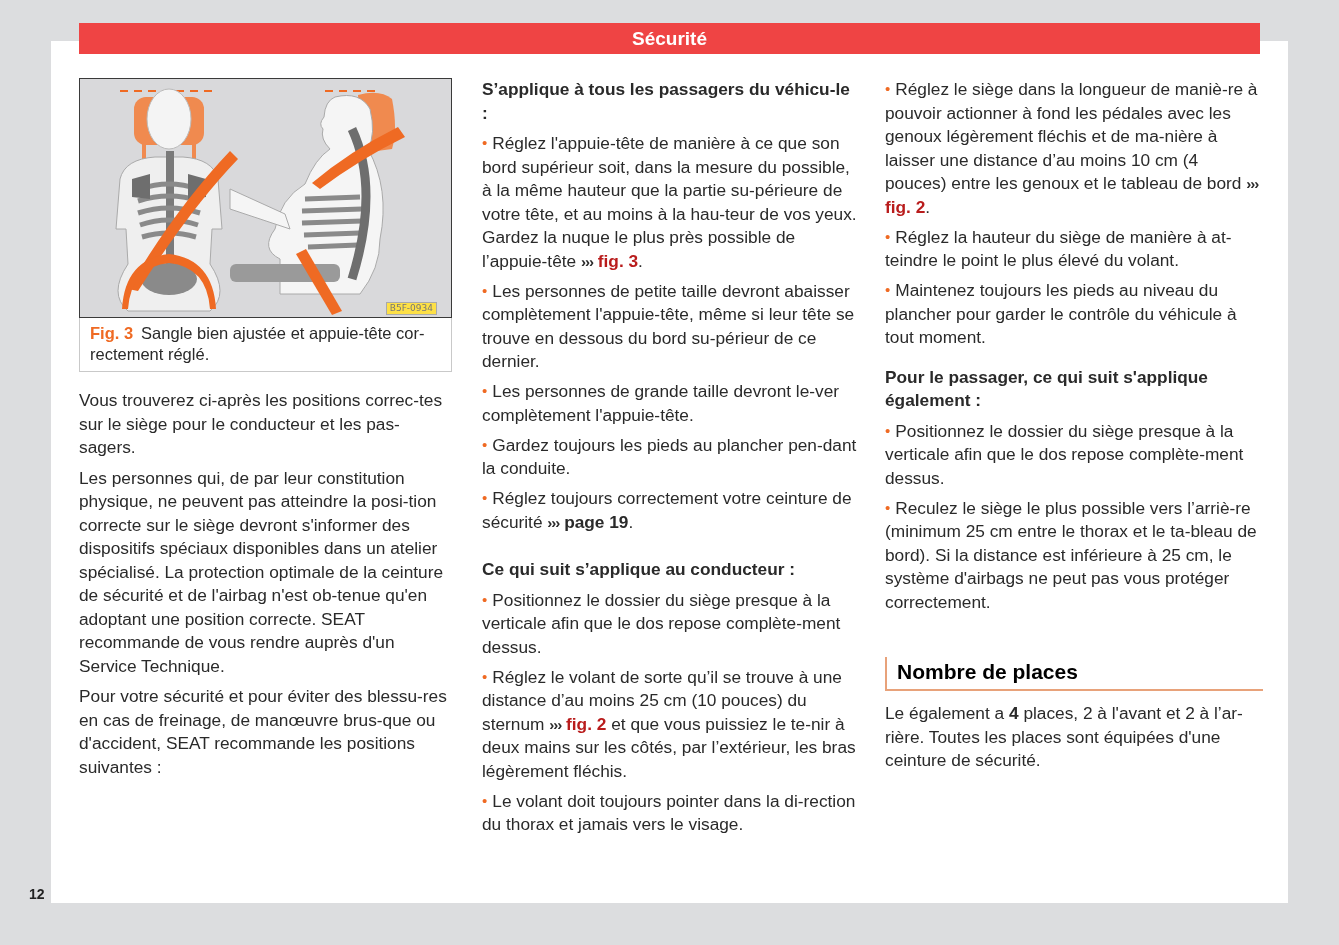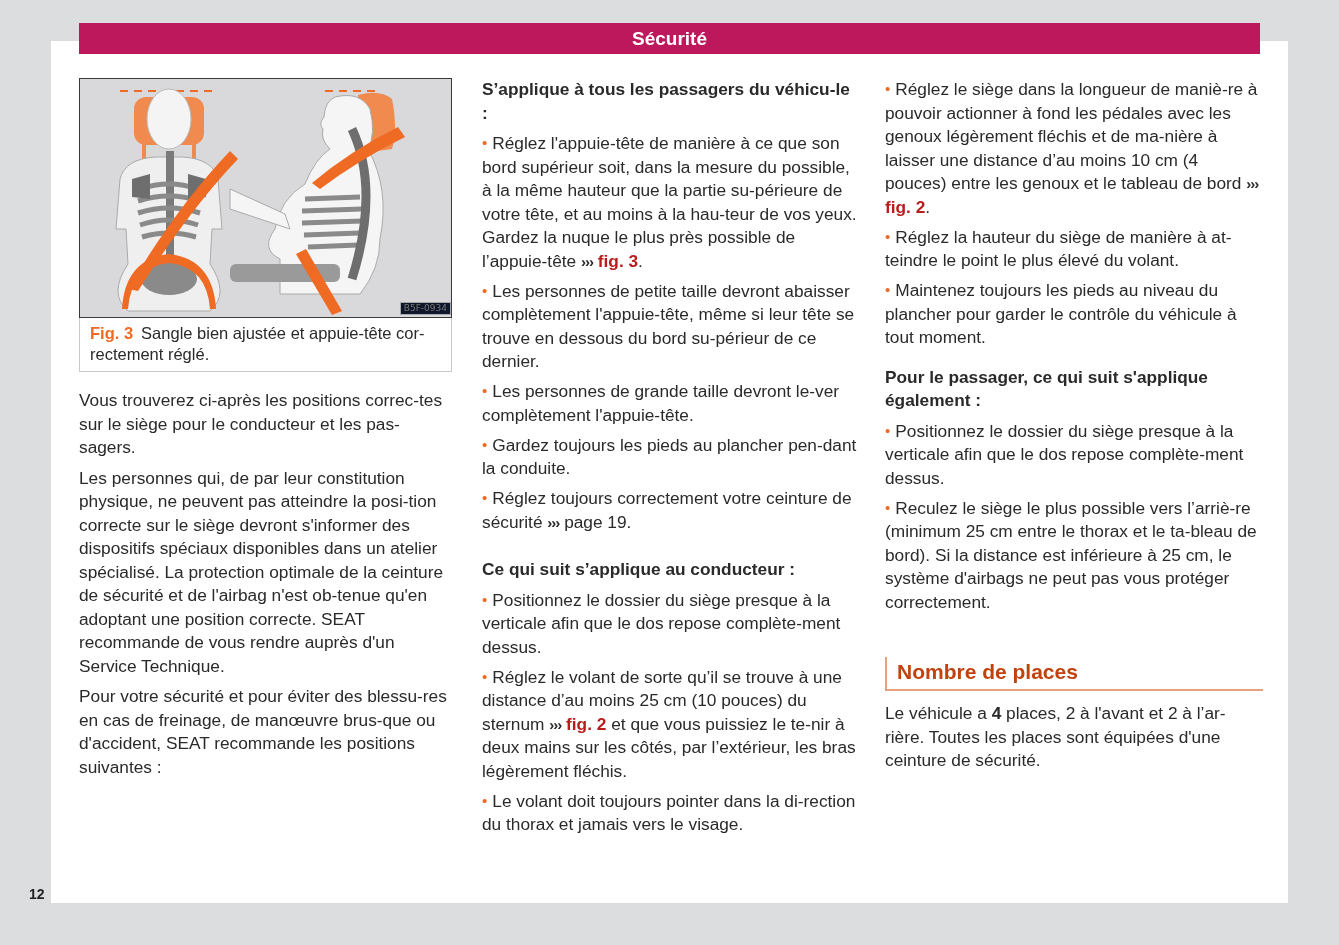--- a/index.html
+++ b/index.html
@@ -4,57 +4,57 @@
 <style>
   html, body { margin:0; padding:0; }
   body {
     width:1339px; height:945px; background:#dcdddf; position:relative; overflow:hidden;
     font-family:"Liberation Sans", "DejaVu Sans", sans-serif; color:#2a2a2a;
   }
   .page {
     position:absolute; left:51px; top:41px; width:1237px; height:862px; background:#ffffff;
   }
   .header-bar {
-    position:absolute; left:79px; top:23px; width:1181px; height:31px; background:#be185d;
+    position:absolute; left:79px; top:23px; width:1181px; height:31px; background:#ef4444;
     color:#ffffff; font-weight:bold; font-size:19px; text-align:center; line-height:31px;
   }
   .col { position:absolute; top:78px; }
   .col1 { left:79px; width:374px; }
   .col2 { left:482px; width:378px; top:78px; }
   .col3 { left:885px; width:378px; top:78px; }
 
   .figure { position:relative; width:373px; }
   .figure-image {
     width:371px; height:238px; background:#d9d9db; border:1px solid #3a3a3a; position:relative; overflow:hidden;
   }
   .figure-image svg { position:absolute; left:0; top:0; }
   .figure-code {
-    position:absolute; right:0; bottom:2px; font-size:9px; color:#777; background:#0f172a;
+    position:absolute; right:14px; bottom:2px; font-size:9px; color:#777; background:#fde047;
     border:1px solid #aaa; padding:0 3px; font-family:"DejaVu Sans", sans-serif; line-height:11px;text-align:center;
   }
   .figure-caption {
     border:1px solid #c9c9c9; border-top:none; padding:5px 10px 6px 10px; font-size:16.5px; line-height:21px;
     color:#2a2a2a;
   }
   .fig-label { color:#ef6a23; font-weight:bold; margin-right:8px; }
 
   p { margin:0; font-size:17.3px; line-height:23.5px; }
   .para { margin-bottom:7px; }
   .col1 .intro { margin-top:17px; }
   .subhead { font-weight:bold; font-size:17.3px; line-height:23.5px; margin-bottom:7px; }
   .bullet { margin-bottom:6.5px; }
   .dot { color:#ef6a23; font-size:15px; position:relative; top:-1px; margin-right:5px; }
   .ref-arrow { font-weight:bold; font-size:15px; letter-spacing:-1px; }
   .ref-orange { color:#b91c1c; font-weight:bold; }
-  .ref-dark { font-weight:normal; }
+  .ref-dark { font-weight:bold; }
   .bold { font-weight:bold; }
 
   .section-heading {
     margin-top:43px; border-left:2px solid #e8a27a; border-bottom:2px solid #e8a27a;
-    padding:2px 0 4px 10px; font-weight:bold; font-size:21px; line-height:26px; color:#c2410c;
+    padding:2px 0 4px 10px; font-weight:bold; font-size:21px; line-height:26px; color:#000000;
     margin-bottom:11px;
   }
   .page-number {
     position:absolute; left:29px; top:886px; font-size:14px; font-weight:bold; color:#222;
   }
 </style>
 </head>
 <body>
 
 <div class="page"></div>
@@ -164,17 +164,17 @@
 
   <p class="bullet">
     <span class="dot">•</span><span>Positionnez le dossier du siège presque à la verticale afin que le dos repose complète-ment dessus.</span>
   </p>
   <p class="bullet">
     <span class="dot">•</span><span>Reculez le siège le plus possible vers l’arriè-re (minimum 25 cm entre le thorax et le ta-bleau de bord). Si la distance est inférieure à 25 cm, le système d'airbags ne peut pas vous protéger correctement.</span>
   </p>
 
   <div class="section-heading">Nombre de places</div>
   <p class="para">
-    <span>Le véhicule a </span><span class="bold">4</span><span> places, 2 à l'avant et 2 à l’ar-rière. Toutes les places sont équipées d'une ceinture de sécurité.</span>
+    <span>Le également a </span><span class="bold">4</span><span> places, 2 à l'avant et 2 à l’ar-rière. Toutes les places sont équipées d'une ceinture de sécurité.</span>
   </p>
 </div>
 
 <div class="page-number">12</div>
 
 </body></html>

